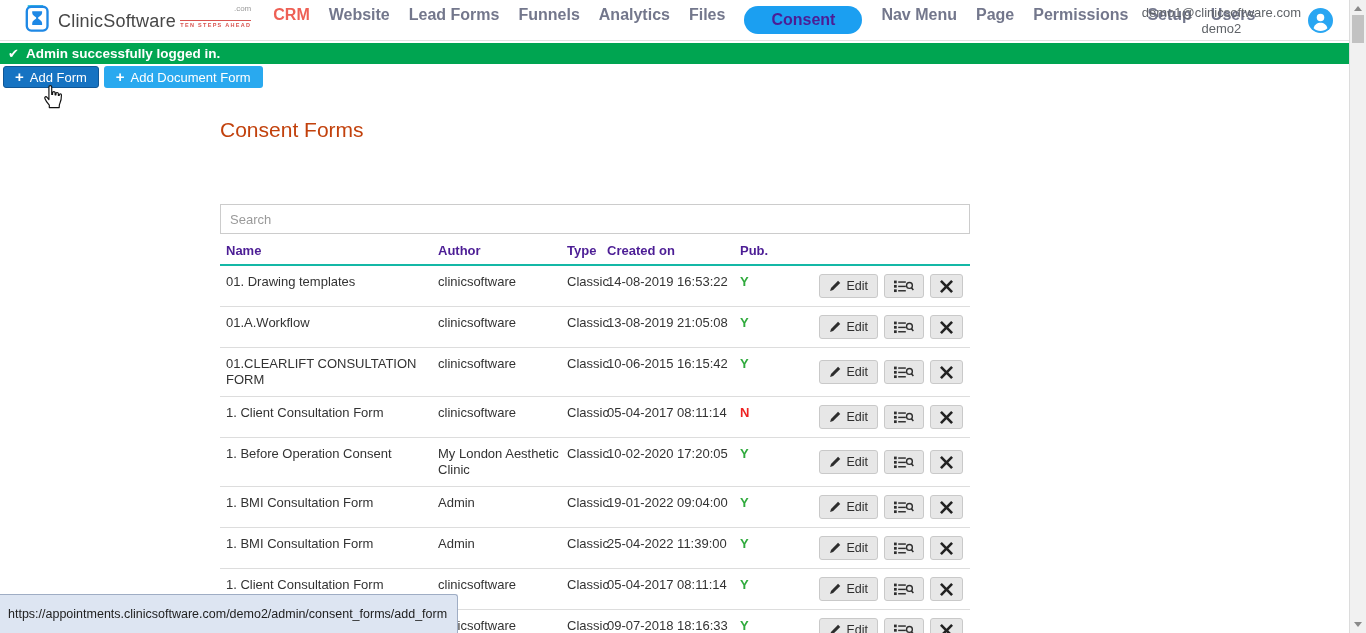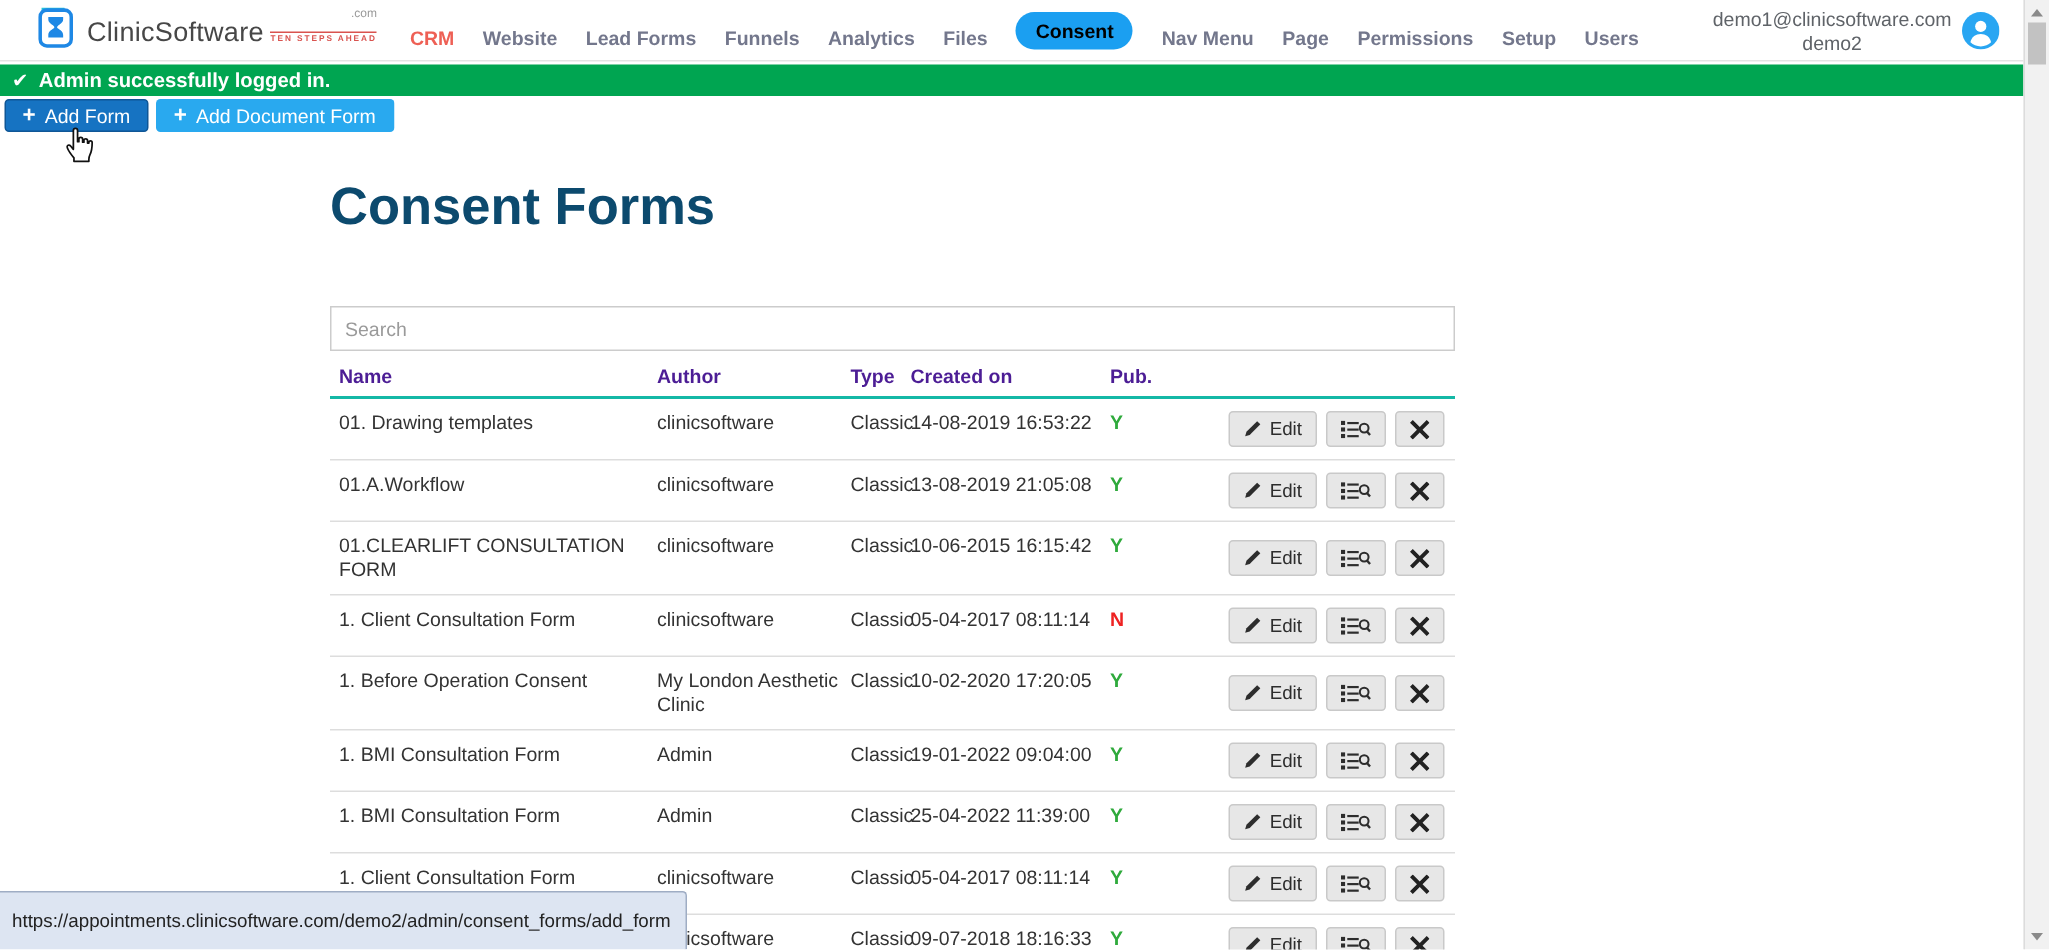--- a/index.html
+++ b/index.html
@@ -17,26 +17,26 @@
     display:flex; align-items:center;
   }
   .logo { display:flex; align-items:center; margin-left:25px; cursor:pointer; }
   .logo-text { position:relative; margin-left:6px; line-height:1; padding-top:2px; }
   .brand { font-size:18px; color:#474747; letter-spacing:.2px; white-space:nowrap; }
   .tld { position:absolute; top:-5px; right:0; font-size:8px; color:#9a9a9a; }
   .tagline {
     font-size:5.5px; font-weight:700; color:#d9534f; text-align:right;
     letter-spacing:1.3px; border-top:1px solid #d9534f; margin-top:2px; padding-top:1px;
   }
-  .nav { display:flex; align-items:flex-end; gap:19px; margin-left:22px;
-         font-size:13px; font-weight:700; color:#73778c; white-space:nowrap; }
+  .nav { display:flex; align-items:flex-start; gap:19px; margin-left:22px;
+         font-size:16px; font-weight:700; color:#73778c; white-space:nowrap; }
   .nav-item { cursor:pointer; }
   .nav-item.crm { color:var(--crm-red); }
   .nav-item.active {
-    background:var(--active-blue); color:#000000; padding:5px 13px; border-radius:14px;
+    background:var(--active-blue); color:#4c1d95; padding:5px 27px; border-radius:14px;
   }
   .user-wrap { position:absolute; right:16px; top:5px; display:flex; gap:7px; }
   .user-text { text-align:center; font-size:13px; color:#5f6368; line-height:16px; }
   .avatar { width:25px; height:25px; margin-top:3px; cursor:pointer; }
 
   
   .banner {
     position:absolute; top:43px; left:0; width:1349px; height:21px;
     background:var(--banner-green); color:#fff;
     display:flex; align-items:center; font-size:13.5px; font-weight:700;
@@ -50,21 +50,21 @@
     display:inline-flex; align-items:center; gap:6px; padding:0 11px;
     border:1px solid transparent; border-radius:3px; cursor:pointer; white-space:nowrap;
   }
   .btn-blue.primary-dark { background:var(--btn-blue-dark); border-color:#0f5696; }
   .plus { font-weight:700; font-size:15px; line-height:1; position:relative; top:-1px; }
 
   .cursor { position:absolute; left:40px; top:82px; z-index:50; pointer-events:none; }
 
   
   .page-title { position:absolute; top:118px; left:220px; margin:0;
-                font-size:35px; font-weight:700; color:#0c4a6e; }
+                font-size:21px; font-weight:400; color:#c2410c; }
   .search-input {
     position:absolute; top:204px; left:220px; width:750px; height:30px;
     border:1px solid #ccc; padding:0 9px; font-size:13px; color:#333;
     font-family:inherit; outline:none; border-radius:0;
   }
   .search-input::placeholder { color:#9a9a9a; }
 
   .table { position:absolute; top:238px; left:220px; width:750px; font-size:13px; }
   .thead { display:flex; font-weight:700; color:#4c1d95;
            padding:5px 0; border-bottom:2px solid #14b8a6; line-height:16px; }

